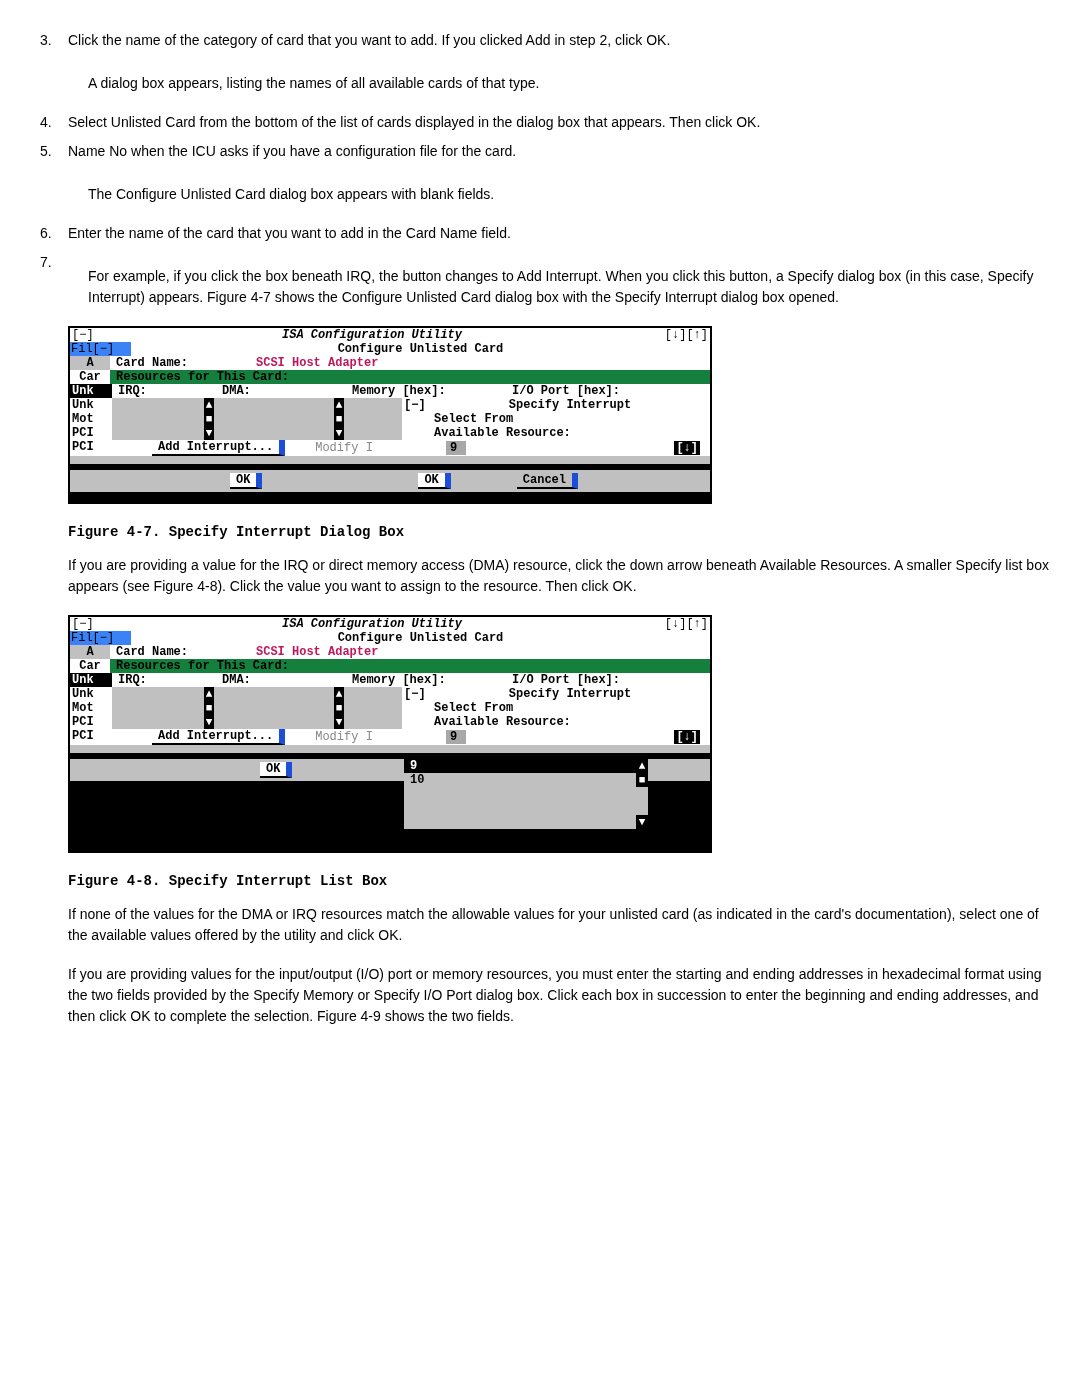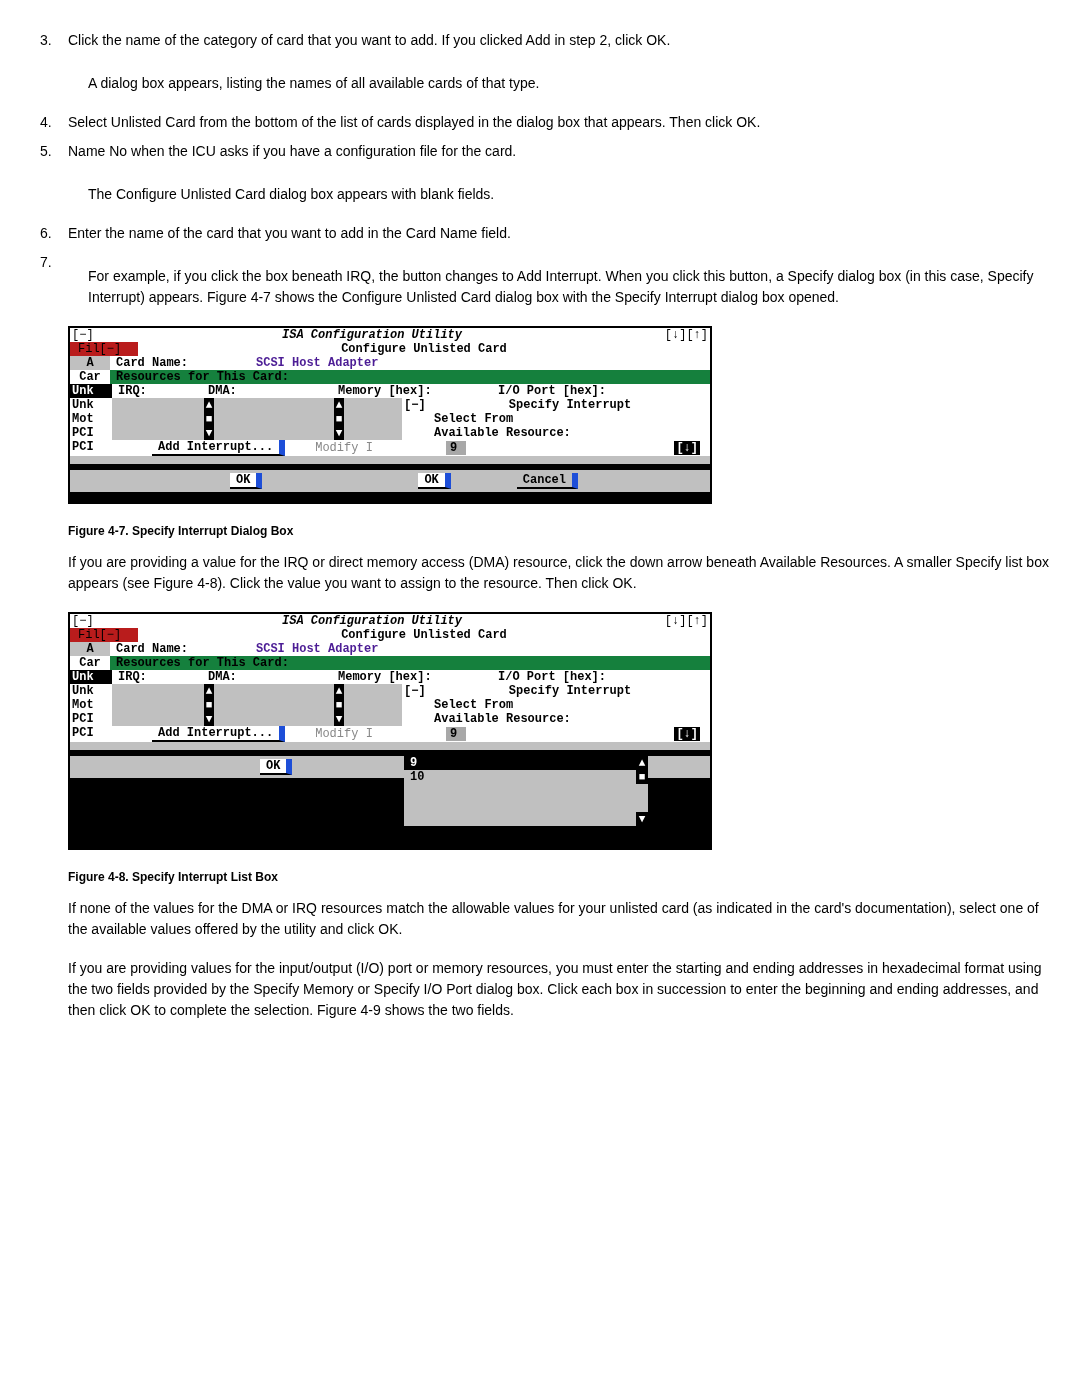--- a/index.html
+++ b/index.html
@@ -25,21 +25,22 @@
     position: absolute;
     left: 0;
     top: 0;
   }
   p.indent {
     margin: 22px 0 18px 48px;
   }
   .fig-caption {
     font-weight: bold;
     margin: 18px 0 12px 48px;
-    font-size: 12px;
+    font-size: 14px;
+    font-family: Liberation Mono, monospace;
   }
   .fig-following {
     margin: 10px 0 18px 48px;
   }
   
   .dos {
     width: 640px;
     background: #000;
     color: #fff;
     font-family: "Courier New", Courier, monospace;
@@ -87,23 +88,23 @@
     width: 60px;
     text-align: right;
     padding-right: 2px;
   }
   .subtitle {
     display: flex;
     min-height: 14px;
   }
   .subtitle .left {
     width: 60px;
-    background: #b91c1c;
-    color: #000;
-    padding-left: 8px;
+    background: #3b82f6;
+    color: #000;
+    padding-left: 1px;
   }
   .subtitle .center {
     flex: 1;
     background: #fff;
     color: #000;
     text-align: center;
     font-weight: bold;
   }
   .cardname-row {
     display: flex;
@@ -117,21 +118,21 @@
     text-align: center;
     font-weight: bold;
   }
   .cardname-row .label {
     color: #000;
     padding-left: 6px;
     font-weight: bold;
     width: 140px;
   }
   .cardname-row .value {
-    color: #4c1d95;
+    color: #be185d;
     font-weight: bold;
   }
   .res-header-row {
     display: flex;
     min-height: 14px;
   }
   .res-header-row .sidebar {
     width: 40px;
     background: #fff;
     color: #000;
@@ -154,21 +155,21 @@
   }
   .col-headers .sidebar {
     width: 40px;
     background: #000;
     color: #fff;
     font-weight: bold;
     text-align: left;
     padding-left: 2px;
   }
   .col-headers .c1 { width: 90px; padding-left: 6px; }
-  .col-headers .c2 { width: 130px; }
+  .col-headers .c2 { width: 130px; margin-left: 14px; }
   .col-headers .c3 { width: 160px; }
   .col-headers .c4 { flex: 1; }
   .listrow {
     display: flex;
     min-height: 14px;
   }
   .listrow .sidebar {
     width: 40px;
     background: #fff;
     color: #000;

